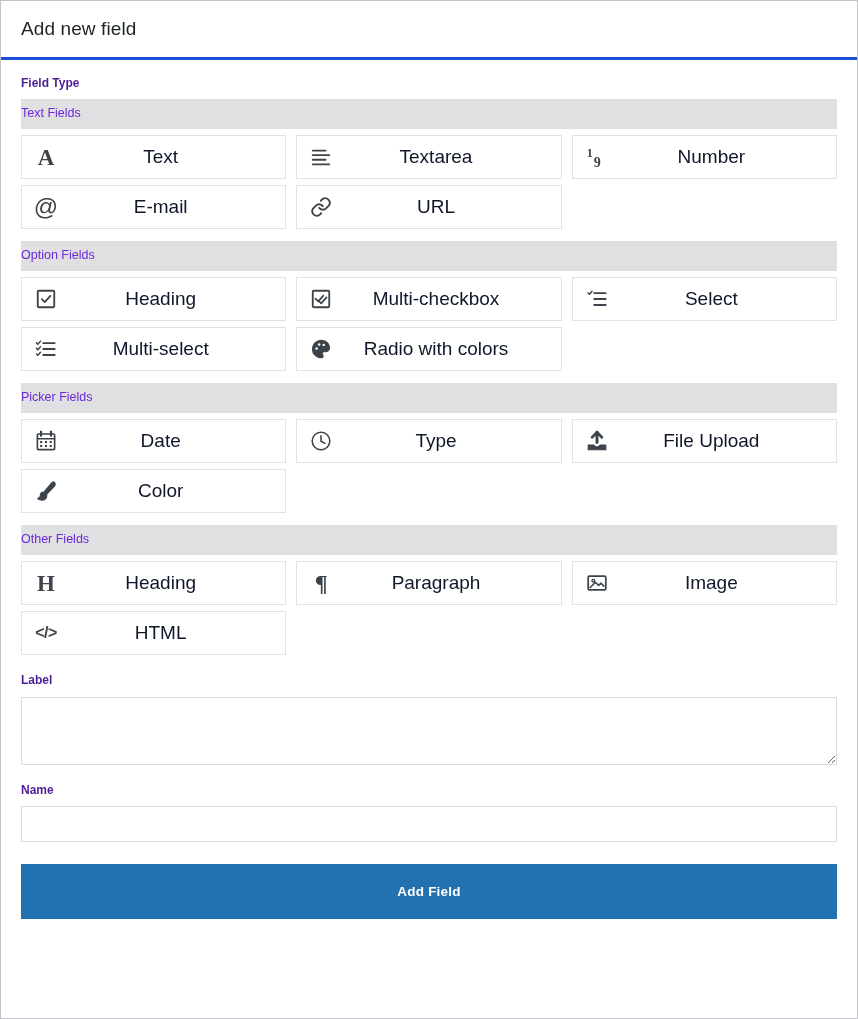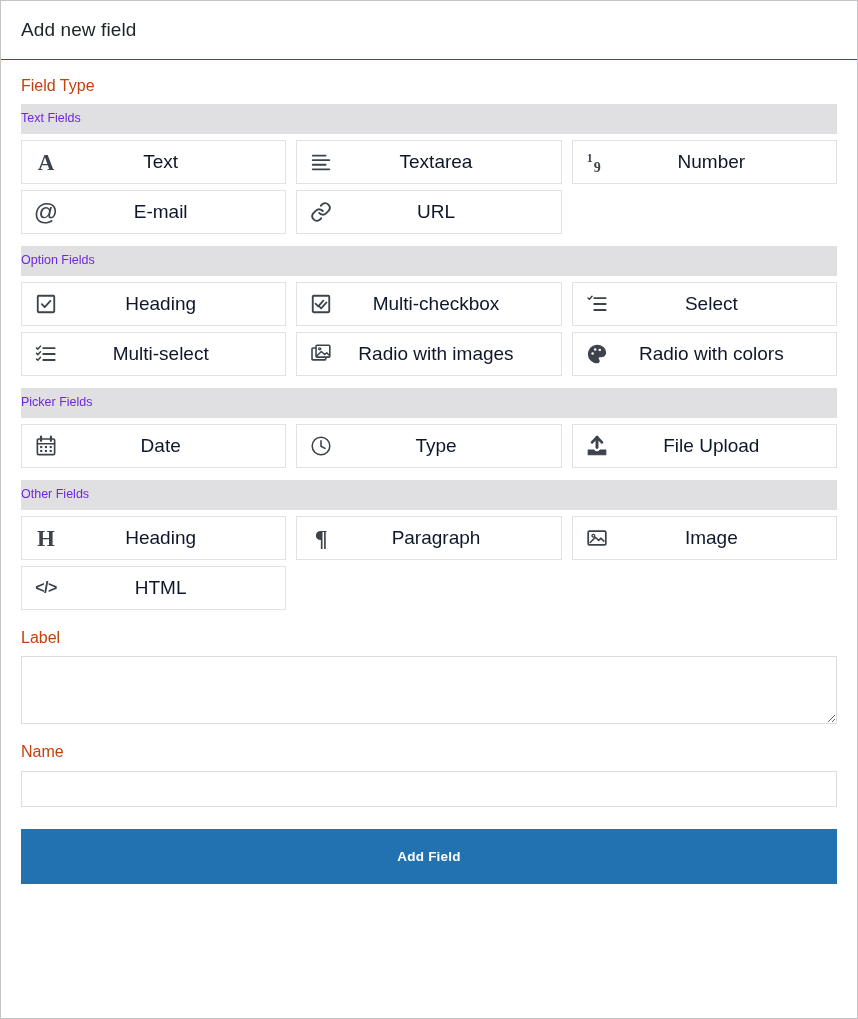--- a/index.html
+++ b/index.html
@@ -17,40 +17,40 @@
     box-sizing: border-box;
     background: #ffffff;
     border: 1px solid #c3c4c7;
     overflow: hidden;
     position: relative;
   }
   
   .titlebar {
     height: 59px;
     box-sizing: border-box;
-    border-bottom: 1px solid #1d4ed8;
+    border-bottom: 3px solid #1d4ed8;
     display: flex;
     align-items: center;
     padding: 0 20px;
     background: #fff;
   }
   .titlebar .title {
     font-size: 19px;
     font-weight: 400;
     color: #1d2327;
     letter-spacing: 0.1px;
   }
   
   .content {
     padding: 16px 20px 0 20px;
   }
   .field-label {
-    font-size: 16px;
-    font-weight: 400;
-    color: #c2410c;
+    font-size: 12px;
+    font-weight: 700;
+    color: #4c1d95;
     margin: 0 0 9px 0;
     line-height: 1.2;
   }
   
   .group-header {
     background: #e0e0e3;
     color: #6d28d9;
     font-size: 12.5px;
     text-align: left;
     padding: 7px 0 8px 0;
@@ -253,31 +253,20 @@
               <svg width="22" height="22" viewBox="0 0 24 24" fill="none" stroke="#3c434a" stroke-width="2" stroke-linecap="round" stroke-linejoin="round">
                 <polyline points="1.6 5.2 3.1 6.7 6 3.4" stroke-width="1.6"></polyline>
                 <polyline points="1.6 11.3 3.1 12.8 6 9.5" stroke-width="1.6"></polyline>
                 <polyline points="1.6 17.4 3.1 18.9 6 15.6" stroke-width="1.6"></polyline>
                 <line x1="9" y1="5.5" x2="21.5" y2="5.5"></line>
                 <line x1="9" y1="12" x2="21.5" y2="12"></line>
                 <line x1="9" y1="18.5" x2="21.5" y2="18.5"></line>
               </svg>
             </span>
             <span class="lbl">Multi-select</span>
-          </button>
-          <button class="type-btn">
-            <span class="ic">
-              <svg width="22" height="22" viewBox="0 0 24 24" fill="none" stroke="#3c434a" stroke-width="2" stroke-linecap="round" stroke-linejoin="round">
-                <rect x="2.2" y="5.4" width="15" height="13" rx="1" stroke-width="1.7"></rect>
-                <rect x="6.6" y="2.4" width="15" height="13" rx="1" fill="#ffffff" stroke-width="1.7"></rect>
-                <circle cx="10.6" cy="6.4" r="1.2" stroke-width="1.4"></circle>
-                <polyline points="7.3 14.1 12.4 9.3 16 12.6 18.2 10.7 21 13.4" stroke-width="1.6"></polyline>
-              </svg>
-            </span>
-            <span class="lbl">Radio with images</span>
           </button>
           <button class="type-btn">
             <span class="ic">
               <svg width="22" height="22" viewBox="0 0 24 24" fill="none" stroke="#3c434a" stroke-width="2" stroke-linecap="round" stroke-linejoin="round">
                 <path d="M12 2.6A9.4 9.4 0 0 0 12 21.4c1.6 0 2.3-1 2.3-1.9 0-.6-.3-1-.6-1.4-.3-.4-.5-.8-.5-1.3 0-1 .8-1.8 1.9-1.8h1.6c2.6 0 4.7-2.1 4.7-4.7 0-4.3-4.2-7.7-9.4-7.7z" fill="#3c434a" stroke="#3c434a" stroke-width="1.2"></path>
                 <circle cx="7.2" cy="11.4" r="1.35" fill="#ffffff" stroke="none"></circle>
                 <circle cx="10" cy="7.1" r="1.35" fill="#ffffff" stroke="none"></circle>
                 <circle cx="15" cy="7.5" r="1.35" fill="#ffffff" stroke="none"></circle>
               </svg>
             </span>
@@ -315,20 +304,29 @@
           <button class="type-btn">
             <span class="ic">
               <svg width="22" height="22" viewBox="0 0 24 24" fill="none" stroke="#3c434a" stroke-width="2" stroke-linecap="round" stroke-linejoin="round">
                 <path d="M12 2.4 L12 13.6" stroke-width="3.2"></path>
                 <polyline points="6.6 8 12 2.4 17.4 8" stroke-width="3" fill="none"></polyline>
                 <path d="M2.4 16.4 L8.6 16.4 L10.3 18.4 L13.7 18.4 L15.4 16.4 L21.6 16.4 L21.6 21.6 L2.4 21.6 Z" fill="#3c434a" stroke="#3c434a" stroke-width="1.2"></path>
               </svg>
             </span>
             <span class="lbl">File Upload</span>
           </button>
+          <button class="type-btn">
+            <span class="ic">
+              <svg width="22" height="22" viewBox="0 0 24 24" fill="none" stroke="#3c434a" stroke-width="2" stroke-linecap="round" stroke-linejoin="round">
+                <path d="M21.4 2.6 C20.4 1.9 19 2.1 18.2 3.1 L10.4 12.3 L13.1 15 L21.3 6.6 C22.2 5.7 22.3 3.3 21.4 2.6 Z" fill="#3c434a" stroke="#3c434a" stroke-width="1.2"></path>
+                <path d="M9.6 13.1 C7.5 13.1 5.8 14.8 5.8 16.9 C5.8 18.5 4.8 19.7 2.9 20.3 C4.2 21.5 6 22 7.7 22 C10.6 22 12.9 19.7 12.9 16.9 C12.9 14.8 11.7 13.1 9.6 13.1 Z" fill="#3c434a" stroke="#3c434a" stroke-width="1.2"></path>
+              </svg>
+            </span>
+            <span class="lbl">Color</span>
+          </button>
         </div>
         <div class="group-header spaced">Other Fields</div>
         <div class="type-grid">
           <button class="type-btn">
             <span class="ic">
               <span class="gly">H</span>
             </span>
             <span class="lbl">Heading</span>
           </button>
           <button class="type-btn">

